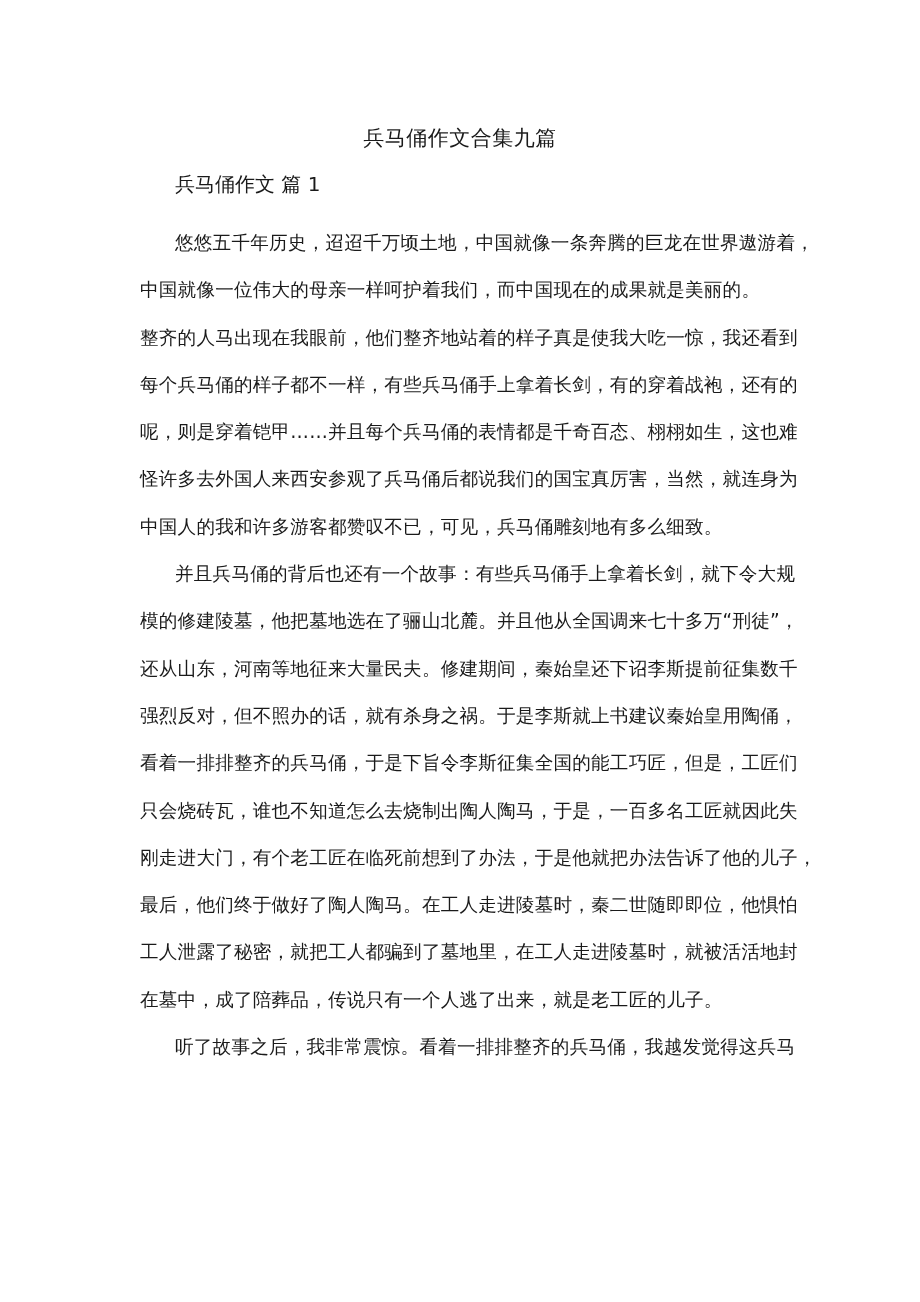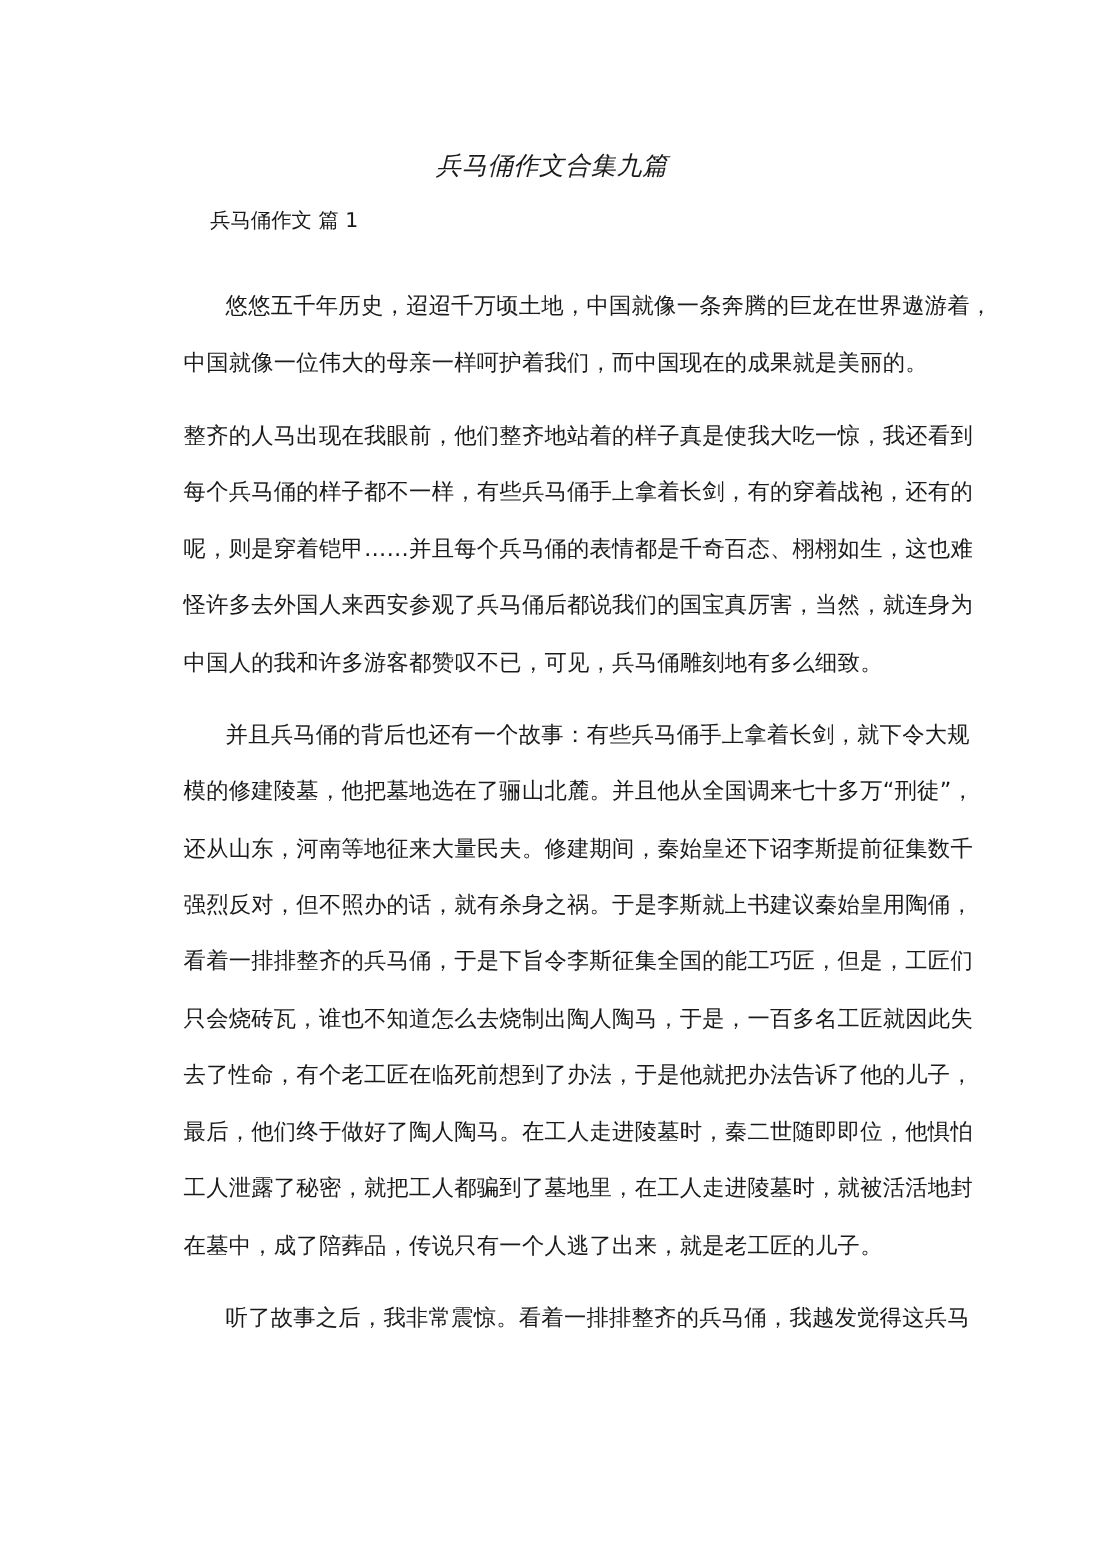--- a/index.html
+++ b/index.html
@@ -25,39 +25,38 @@
       position: absolute;
       top: 124px;
       left: 0;
       width: 640px;
       text-align: center;
       font-size: 21px;
       line-height: 28px;
       margin: 0;
       font-weight: normal;
       letter-spacing: 0.5px;
-      font-style: italic;
     }
     .subheading {
       position: absolute;
       top: 171px;
       left: 35px;
-      font-size: 17px;
+      font-size: 20px;
       line-height: 26px;
       margin: 0;
       font-weight: normal;
     }
     .body {
       position: absolute;
       top: 219px;
       left: 0;
       width: 662px;
     }
     .para {
-      margin: 13px;
+      margin: 0;
       font-size: 18.6px;
       line-height: 47.3px;
       text-indent: 35px;
       text-align: justify;
       word-break: break-all;
       letter-spacing: 0.2px;
     }
     .line {
       display: block;
       white-space: nowrap;
@@ -86,21 +85,21 @@
       <span class="line">怪许多去外国人来西安参观了兵马俑后都说我们的国宝真厉害，当然，就连身为</span>
       <span class="line">中国人的我和许多游客都赞叹不已，可见，兵马俑雕刻地有多么细致。</span>
     </p>
     <p class="para">
       <span class="line first">并且兵马俑的背后也还有一个故事：有些兵马俑手上拿着长剑，就下令大规</span>
       <span class="line">模的修建陵墓，他把墓地选在了骊山北麓。并且他从全国调来七十多万“刑徒”，</span>
       <span class="line">还从山东，河南等地征来大量民夫。修建期间，秦始皇还下诏李斯提前征集数千</span>
       <span class="line">强烈反对，但不照办的话，就有杀身之祸。于是李斯就上书建议秦始皇用陶俑，</span>
       <span class="line">看着一排排整齐的兵马俑，于是下旨令李斯征集全国的能工巧匠，但是，工匠们</span>
       <span class="line">只会烧砖瓦，谁也不知道怎么去烧制出陶人陶马，于是，一百多名工匠就因此失</span>
-      <span class="line">去了性命，有个老工匠在临死前想到了办法，于是他就把办法告诉了他的儿子，</span>
+      <span class="line">刚走进大门，有个老工匠在临死前想到了办法，于是他就把办法告诉了他的儿子，</span>
       <span class="line">最后，他们终于做好了陶人陶马。在工人走进陵墓时，秦二世随即即位，他惧怕</span>
       <span class="line">工人泄露了秘密，就把工人都骗到了墓地里，在工人走进陵墓时，就被活活地封</span>
       <span class="line">在墓中，成了陪葬品，传说只有一个人逃了出来，就是老工匠的儿子。</span>
     </p>
     <p class="para">
       <span class="line first">听了故事之后，我非常震惊。看着一排排整齐的兵马俑，我越发觉得这兵马</span>
     </p>
   </div>
 </div>
 

